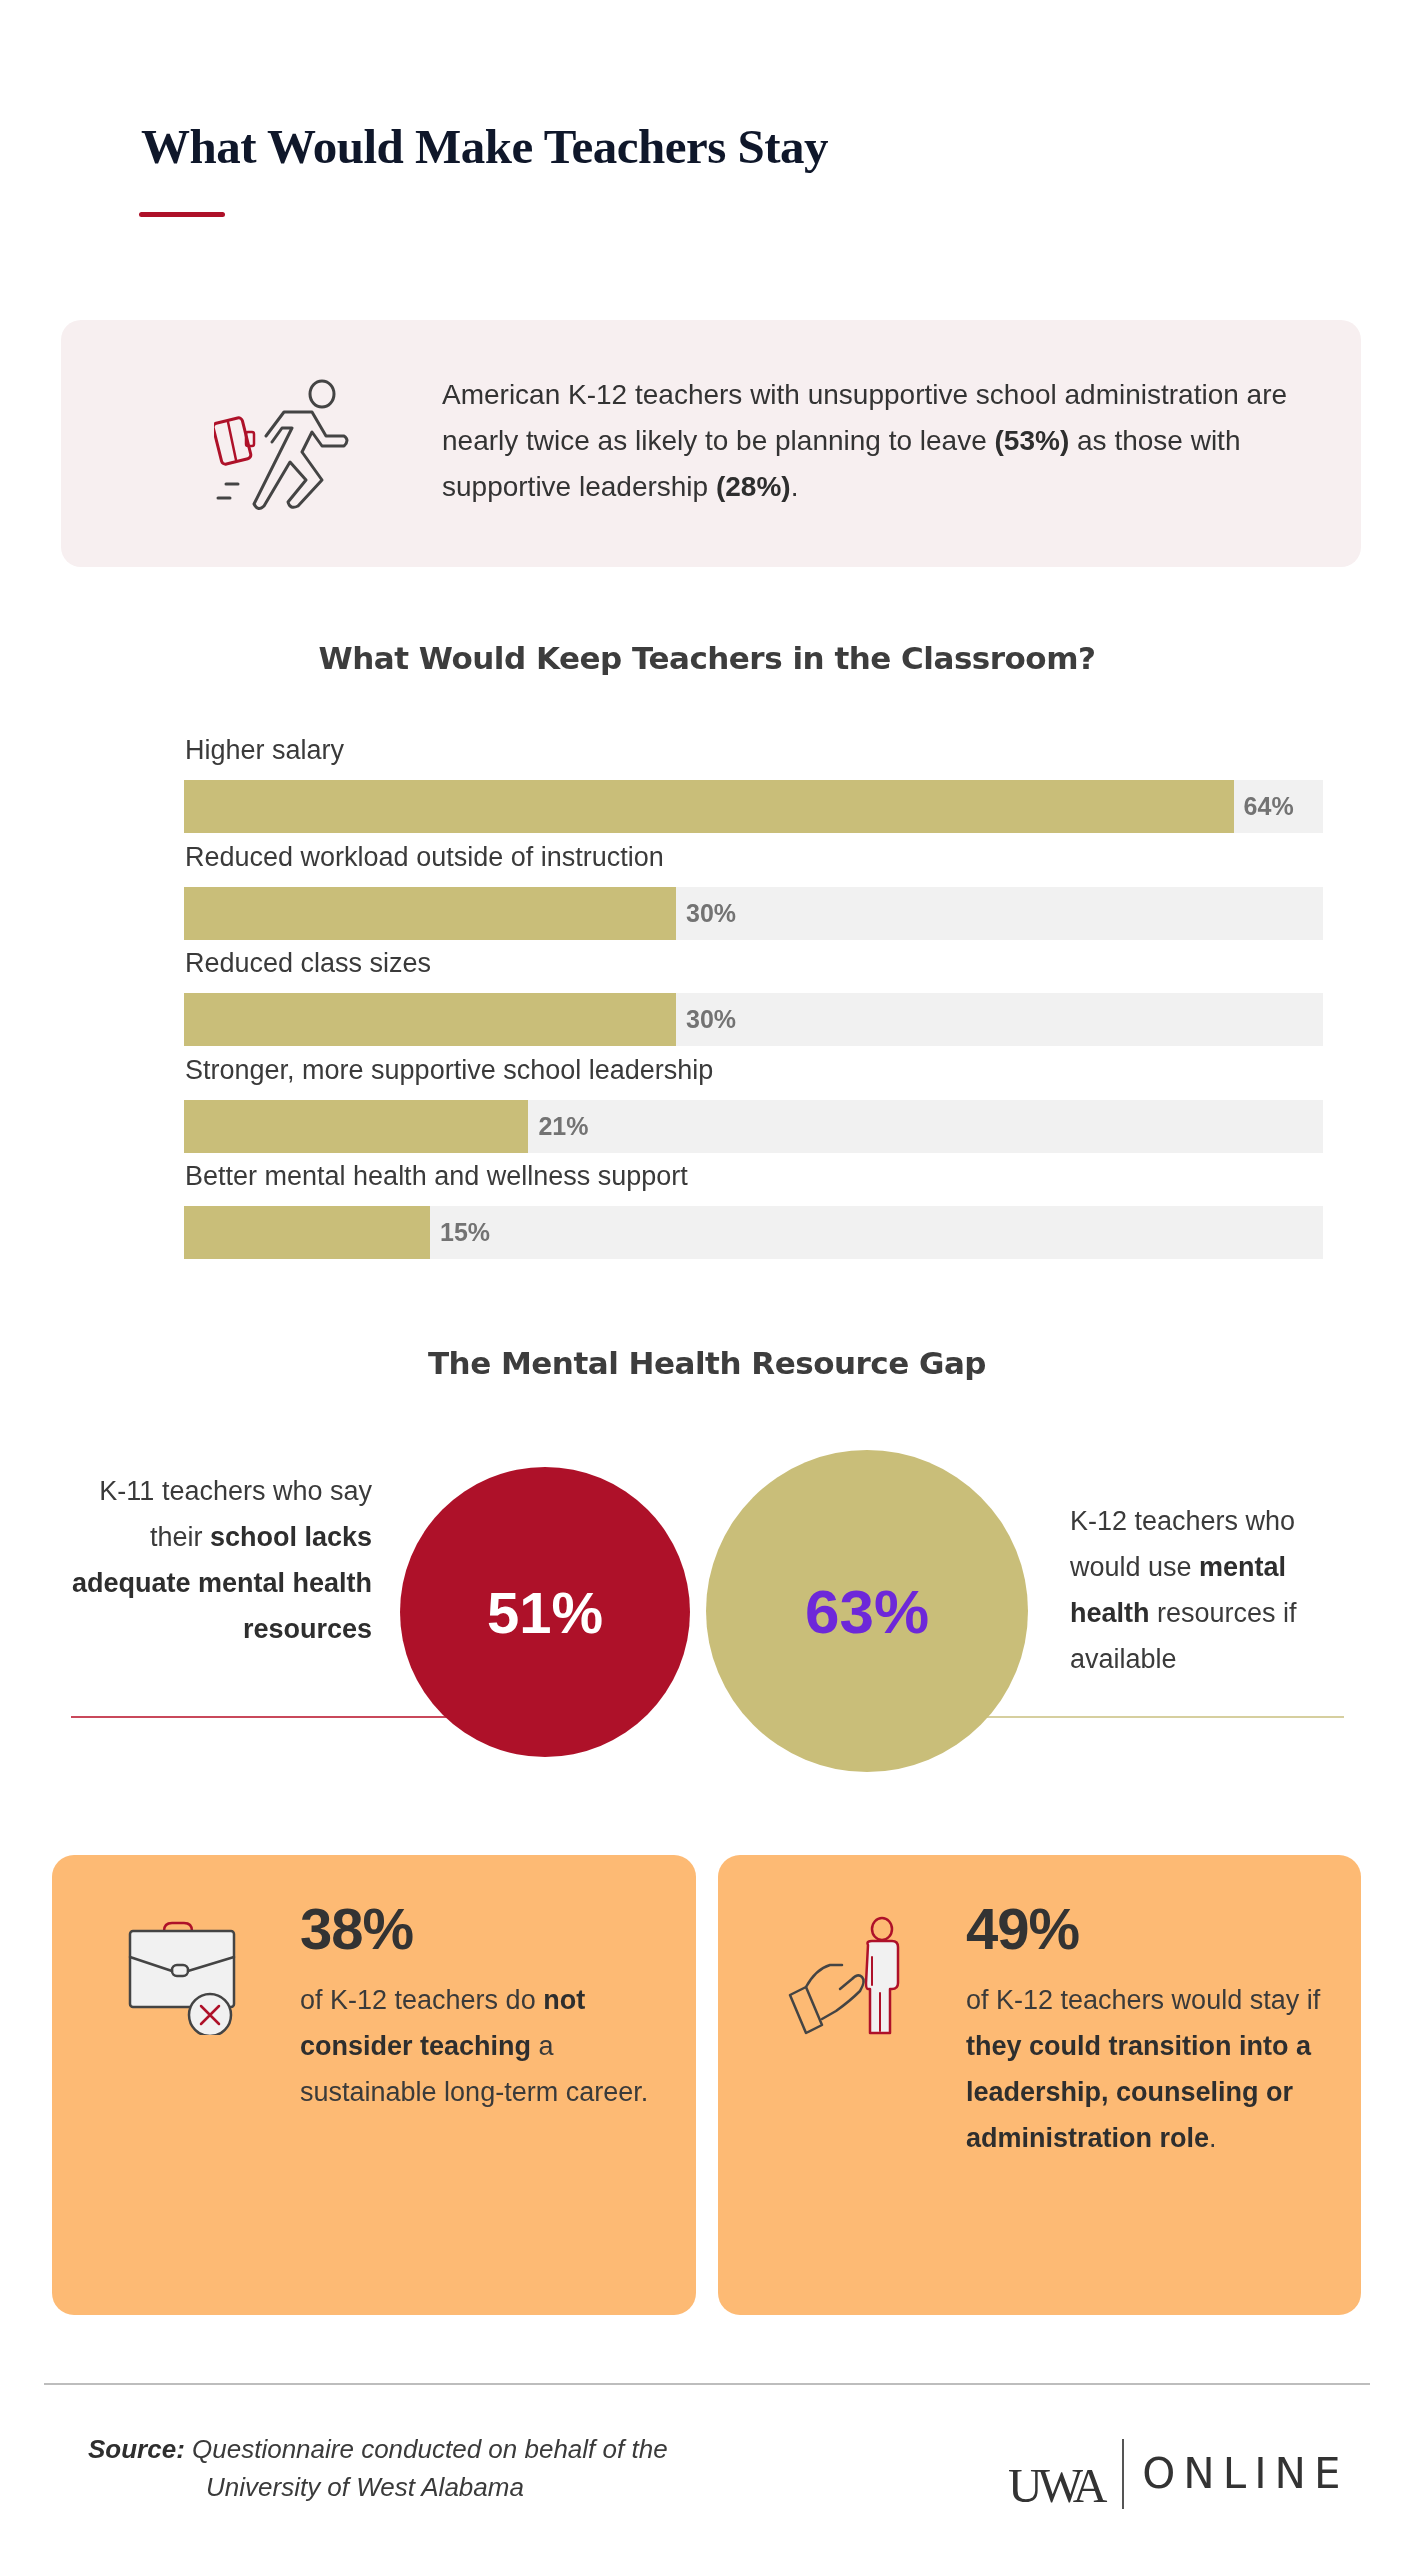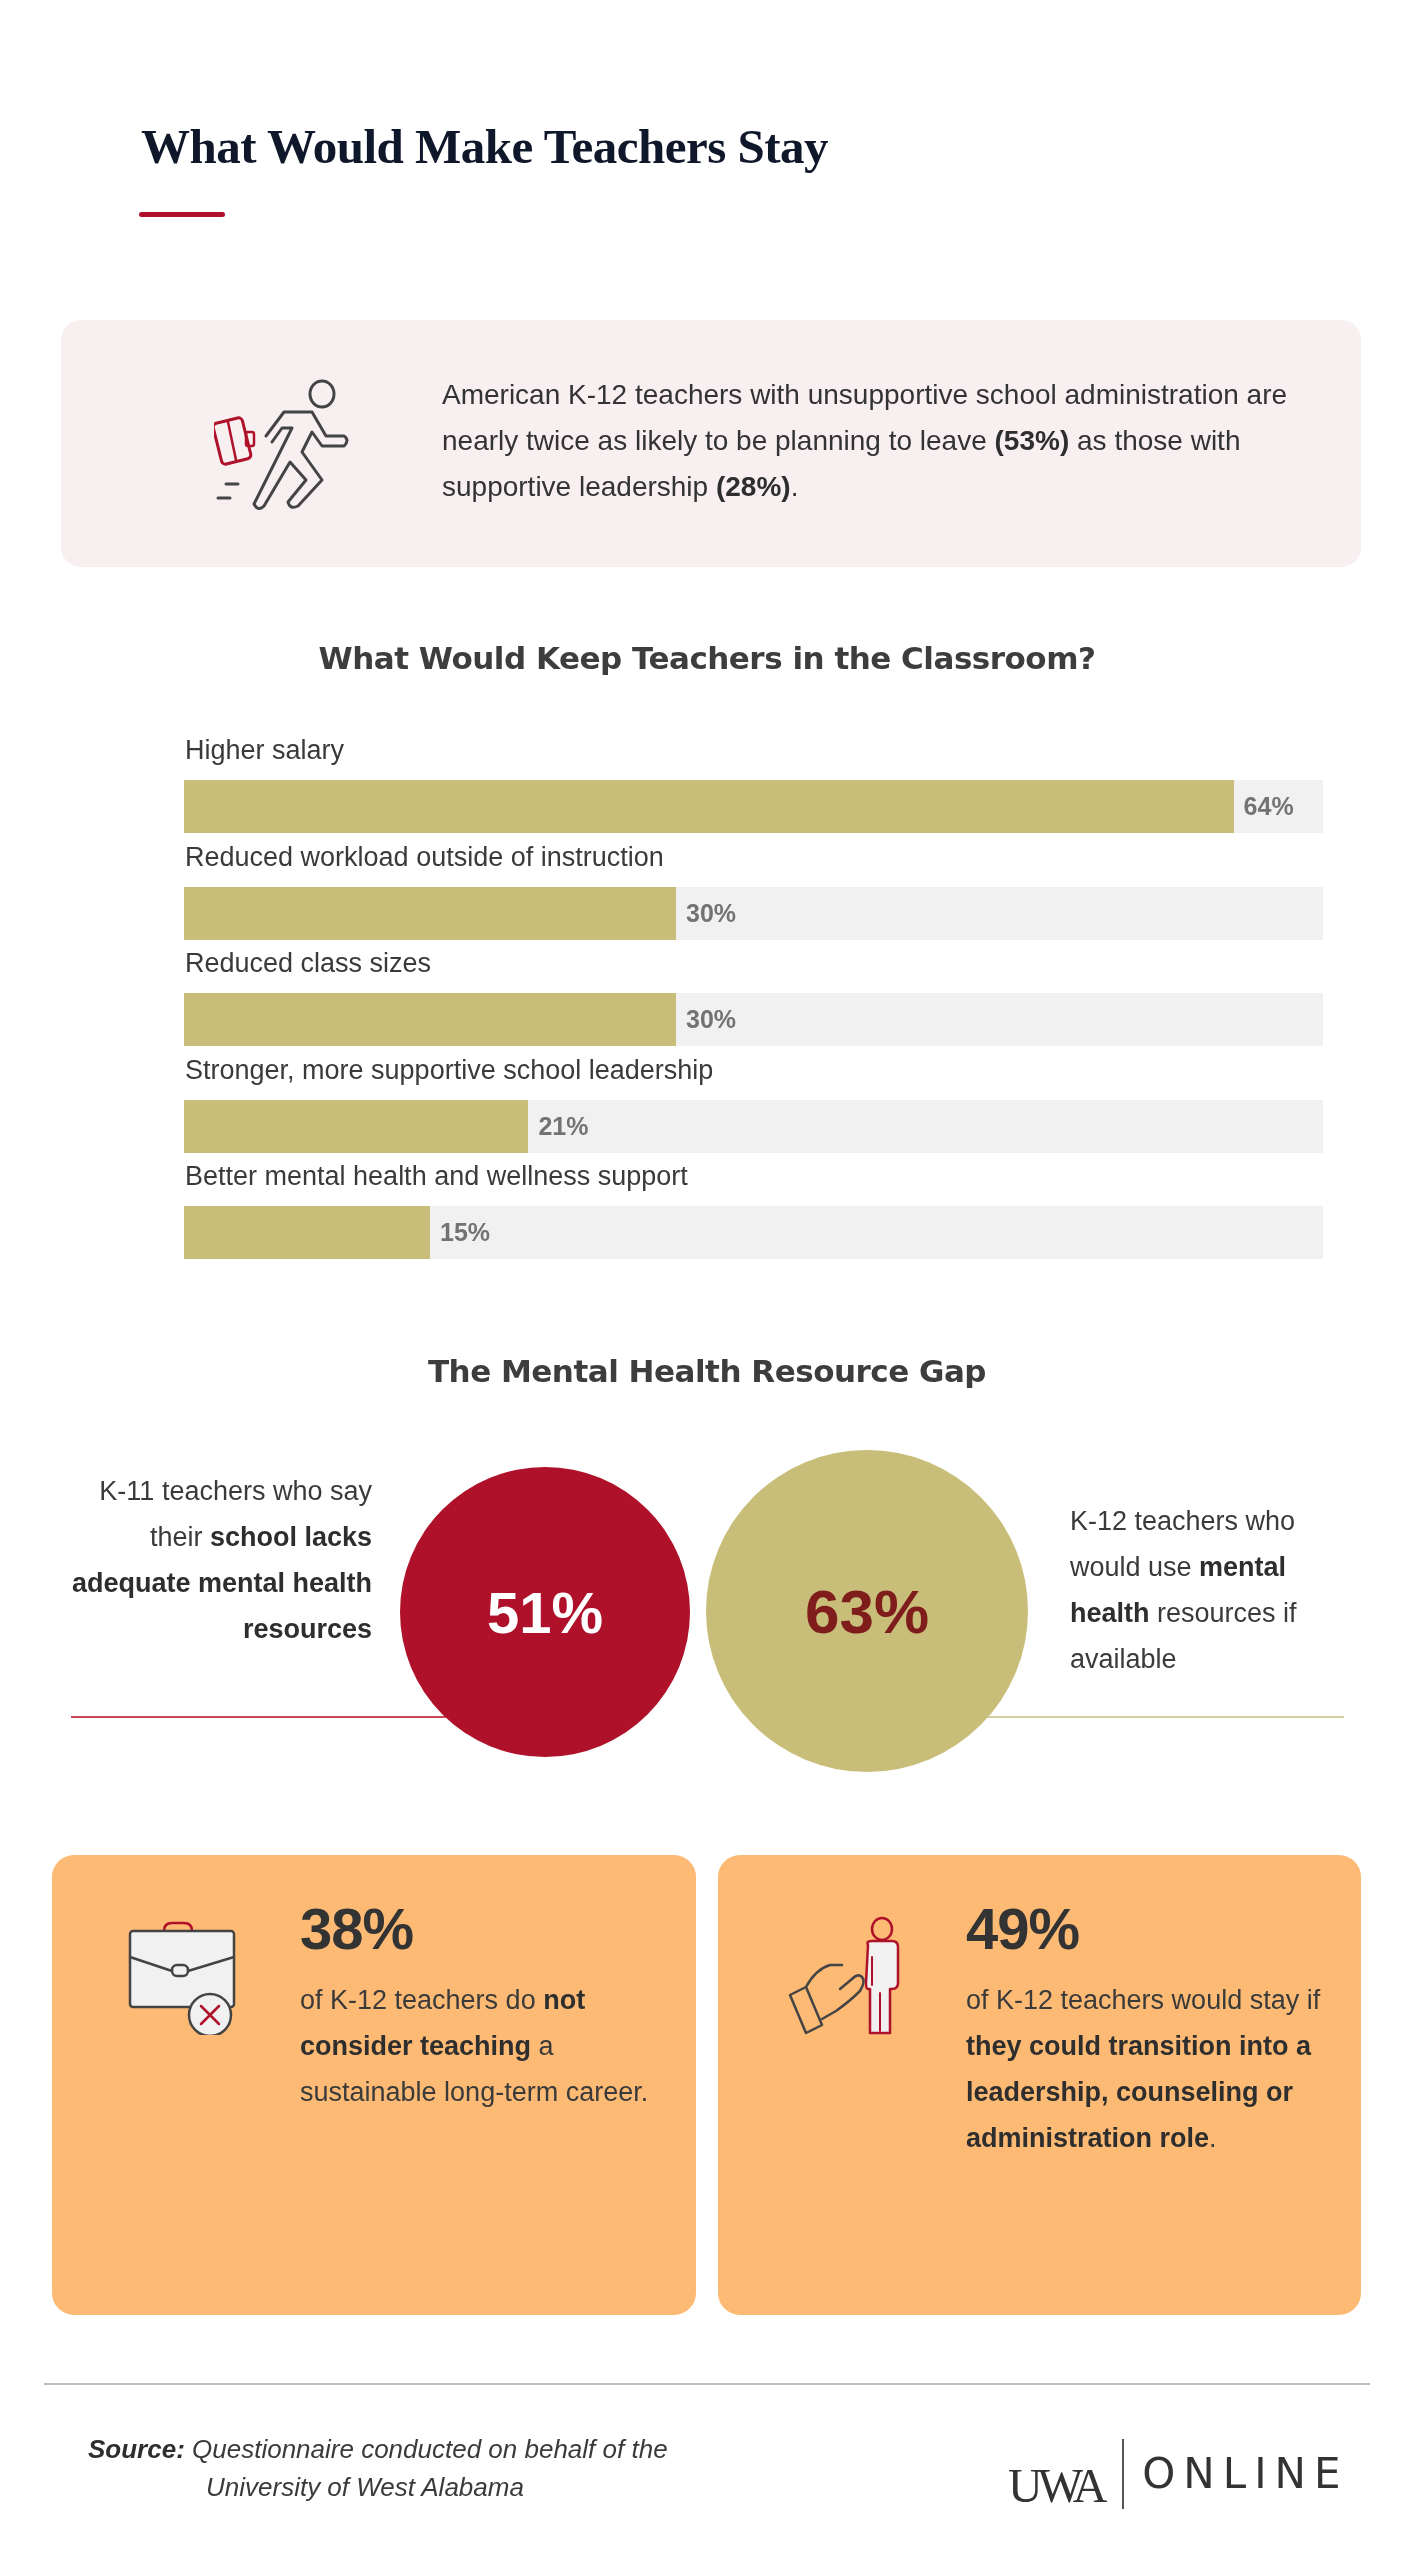--- a/index.html
+++ b/index.html
@@ -16,27 +16,27 @@
   .info-text b { font-weight: bold; }
 
   .chart-title { left: 0; width: 1414px; top: 640px; text-align: center; font-family: "DejaVu Sans", sans-serif; font-weight: bold; font-size: 31px; color: #3d3d3d; letter-spacing: -0.5px; }
 
   .bar-row { position: absolute; left: 137px; width: 1139px; height: 107px; margin-left: 47px; }
   .bar-label { position: absolute; left: 1px; top: 0; font-size: 27px; color: #3a3a3a; white-space: nowrap; }
   .bar-track { position: absolute; left: 0; top: 45px; width: 1139px; height: 53px; background: #F1F1F1; }
   .bar-fill { position: absolute; left: 0; top: 0; height: 53px; background: #C9BE79; }
   .bar-value { position: absolute; top: 0; height: 53px; line-height: 53px; font-weight: bold; font-size: 25px; color: #737373; white-space: nowrap; }
 
-  .gap-title { left: 0; width: 1414px; top: 1345px; text-align: center; font-family: "DejaVu Sans", sans-serif; font-weight: bold; font-size: 31px; color: #3d3d3d; letter-spacing: -0.5px; margin-top: 8px; }
+  .gap-title { left: 0; width: 1414px; top: 1345px; text-align: center; font-family: "DejaVu Sans", sans-serif; font-weight: bold; font-size: 31px; color: #3d3d3d; letter-spacing: -0.5px; }
 
   .line-left { left: 71px; top: 1716px; width: 420px; height: 2px; background: #C9485B; }
   .line-right { left: 960px; top: 1716px; width: 384px; height: 2px; background: #D6CF9F; }
   .circle { border-radius: 50%; display: flex; align-items: center; justify-content: center; font-weight: bold; }
   .circle-red { left: 400px; top: 1467px; width: 290px; height: 290px; background: #AE1129; color: #ffffff; font-size: 58px; }
-  .circle-gold { left: 706px; top: 1450px; width: 322px; height: 322px; background: #C9BE79; color: #7f1d1d; font-size: 62px; }
+  .circle-gold { left: 706px; top: 1450px; width: 322px; height: 322px; background: #C9BE79; color: #6d28d9; font-size: 62px; }
   .gap-left-text { left: 70px; top: 1468px; width: 302px; text-align: right; font-size: 27px; line-height: 46px; color: #3a3a3a; }
   .gap-right-text { left: 1070px; top: 1498px; width: 300px; text-align: left; font-size: 27px; line-height: 46px; color: #3a3a3a; }
   b { font-weight: bold; color: #2e2e2e; }
 
   .card { top: 1855px; height: 460px; background: #fdba74; border-radius: 22px; }
   .card-1 { left: 52px; width: 644px; }
   .card-2 { left: 718px; width: 643px; }
   .card-icon { position: absolute; }
   .card-stat { position: absolute; left: 248px; top: 40px; font-weight: bold; font-size: 58px; color: #333; letter-spacing: -1px; }
   .card-text { position: absolute; left: 248px; top: 122px; width: 360px; font-size: 27px; line-height: 46px; color: #3a3a3a; }

